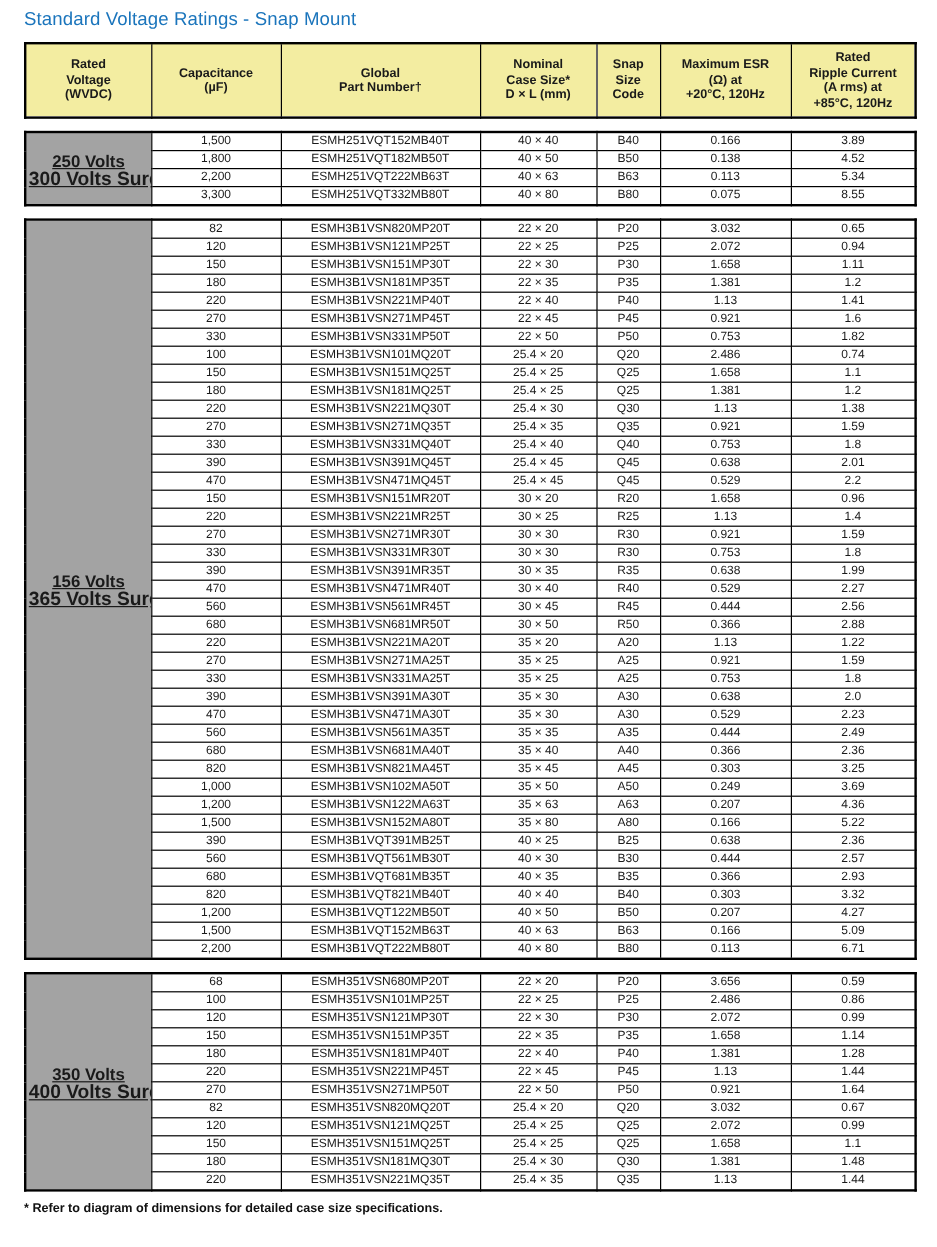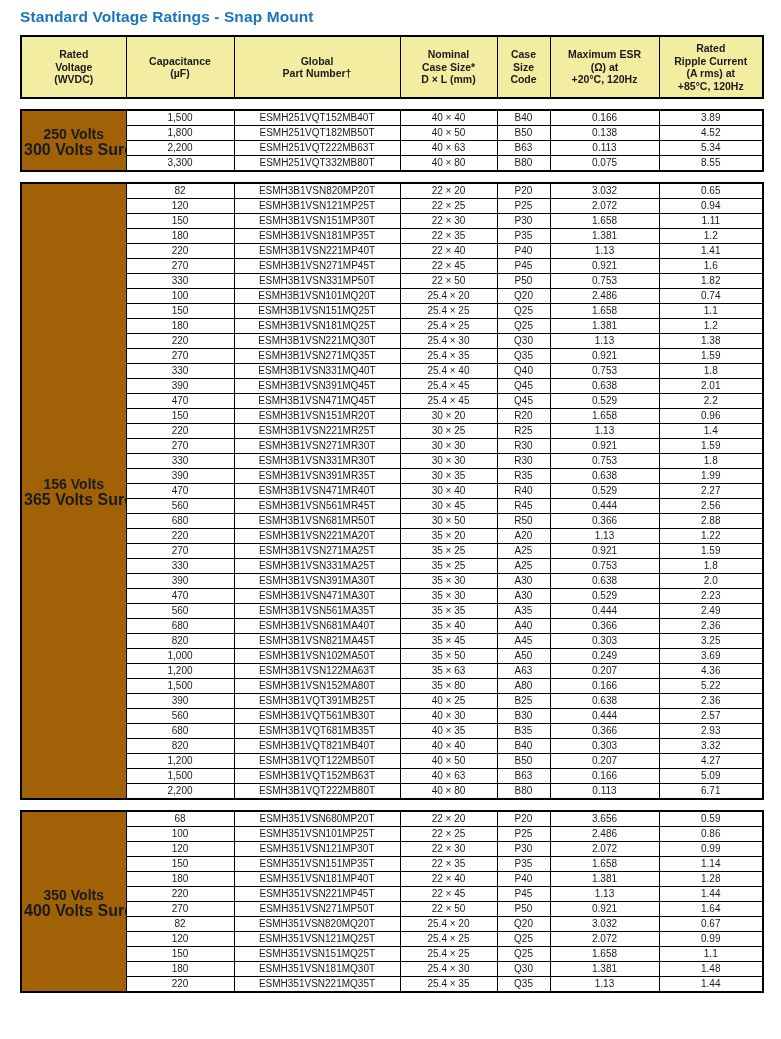--- a/index.html
+++ b/index.html
@@ -3,40 +3,40 @@
 <meta charset="utf-8">
 <style>
   * { box-sizing: border-box; }
   html, body { margin:0; padding:0; }
   body {
     width:781px; height:1039px; background:#ffffff;
     font-family:"Liberation Sans", sans-serif; color:#1a1a1a;
   }
   .page { padding:6px 19px 0 20px; }
   .title {
-    font-size:15.5px; font-weight:bold; color:#1b75bc;
+    font-size:15.5px; font-weight:normal; color:#1b75bc;
     margin:2px 0 9px 0; letter-spacing:0.1px;
   }
   table.tbl {
     border-collapse:collapse; table-layout:fixed;
     width:742px; border:2px solid #000;
   }
   .tbl th, .tbl td {
     border:1px solid #000; text-align:center; vertical-align:middle;
     overflow:hidden; padding:0 2px;
   }
   .header-tbl th {
     background:#f3eda1; font-size:10.5px; font-weight:bold;
     line-height:12.5px; white-space:pre-line; height:62px;
   }
   .section-tbl { margin-top:10px; }
   .section-tbl td {
     font-size:10px; height:14px; line-height:14px; white-space:nowrap;
   }
-  .label-cell { background:#a16207; }
+  .label-cell { background:#a3a3a3;text-decoration:underline; }
   .label-cell .v { font-size:14px; font-weight:bold; line-height:17px; }
   .label-cell .s { font-size:16px; font-weight:bold; line-height:13px; }
   .footnotes { margin-top:7px; }
   .footnotes p {
     margin:0 0 2px 0; font-size:10.5px; font-weight:bold;
     color:#111; line-height:15px;
   }
 </style>
 </head>
 <body>
@@ -60,21 +60,21 @@
           <th>Rated
 Voltage
 (WVDC)</th>
           <th>Capacitance
 (µF)</th>
           <th>Global
 Part Number†</th>
           <th>Nominal
 Case Size*
 D × L (mm)</th>
-          <th>Case
+          <th>Snap
 Size
 Code</th>
           <th>Maximum ESR
 (Ω) at
 +20°C, 120Hz</th>
           <th>Rated
 Ripple Current
 (A rms) at
 +85°C, 120Hz</th>
         </tr>
@@ -585,15 +585,16 @@
             <td>25.4 × 35</td>
             <td>Q35</td>
             <td>1.13</td>
             <td>1.44</td>
           </tr>
         </tbody>
       </table>
     </div>
 
   <div class="footnotes">
+    <p>* Refer to diagram of dimensions for detailed case size specifications.</p>
   </div>
 
 </div>
 
 </body></html>

